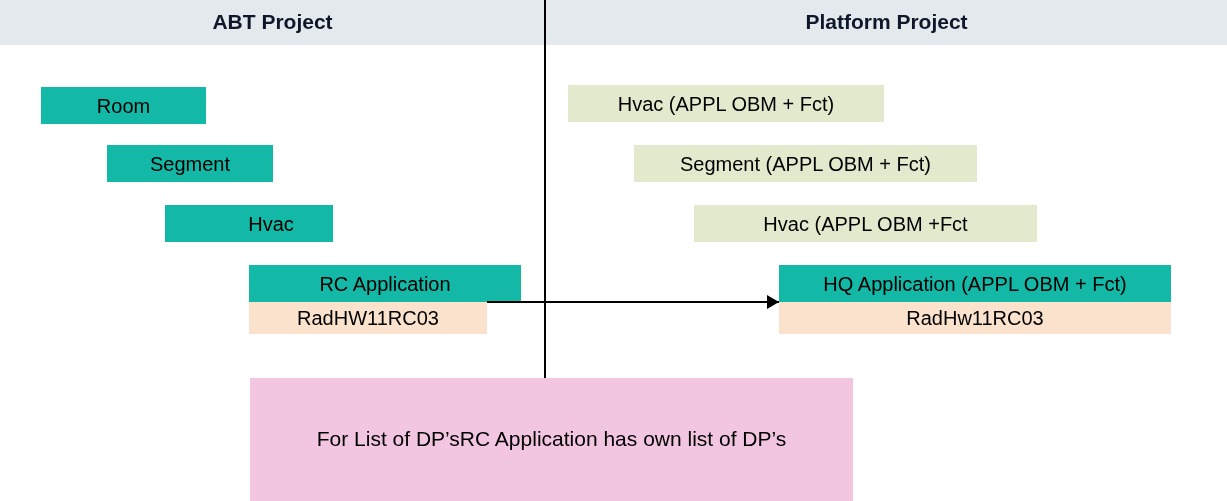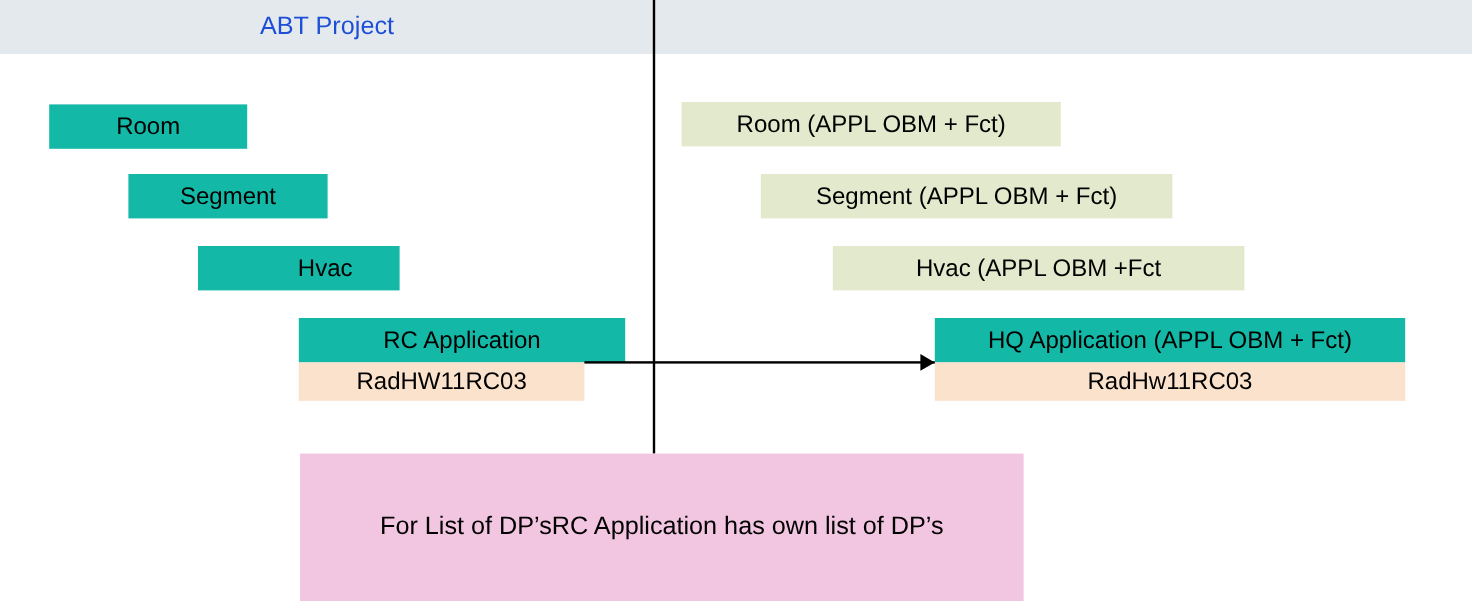--- a/index.html
+++ b/index.html
@@ -22,23 +22,24 @@
     left: 0;
     top: 0;
     width: 1227px;
     height: 45px;
     background: #e4e9ed;
   }
   .header-label {
     position: absolute;
     top: 10px;
     font-size: 21px;
-    color: #1d4ed8;
+    color: #0f172a;
     text-align: center;
     white-space: nowrap;
+    font-weight: bold;
   }
   #header-label-abt {
     left: 0;
     width: 545px;
   }
   #header-label-platform {
     left: 546px;
     width: 681px;
   }
   .divider {
@@ -90,34 +91,35 @@
     border-left: 12px solid #000000;
   }
 </style>
 </head>
 <body>
 
 <div id="canvas">
 
   <div class="header-bar"></div>
   <div class="header-label" id="header-label-abt">ABT Project</div>
+  <div class="header-label" id="header-label-platform">Platform Project</div>
 
   <div class="divider"></div>
 
   <div class="node blue" style="left:41px; top:87px; width:165px; height:37px;">Room</div>
 
   <div class="node blue" style="left:107px; top:145px; width:166px; height:37px;">Segment</div>
 
   <div class="node blue" style="left:165px; top:205px; width:168px; height:37px;padding-left:44px;">Hvac</div>
 
   <div class="node blue" style="left:249px; top:265px; width:272px; height:37px;">RC Application</div>
 
   <div class="node orange" style="left:249px; top:302px; width:238px; height:32px;">RadHW11RC03</div>
 
-  <div class="node green" style="left:568px; top:85px; width:316px; height:37px;">Room (APPL OBM + Fct)</div>
+  <div class="node green" style="left:568px; top:85px; width:316px; height:37px;">Hvac (APPL OBM + Fct)</div>
 
   <div class="node green" style="left:634px; top:145px; width:343px; height:37px;">Segment (APPL OBM + Fct)</div>
 
   <div class="node blue" style="left:779px; top:265px; width:392px; height:37px;">HQ Application  (APPL OBM + Fct)</div>
 
   <div class="node green" style="left:694px; top:205px; width:343px; height:37px;">Hvac (APPL OBM +Fct</div>
 
   <div class="node orange" style="left:779px; top:302px; width:392px; height:32px;">RadHw11RC03</div>
 
   <div class="arrow-line" style="left:487px; top:301px; width:292px;"></div>

